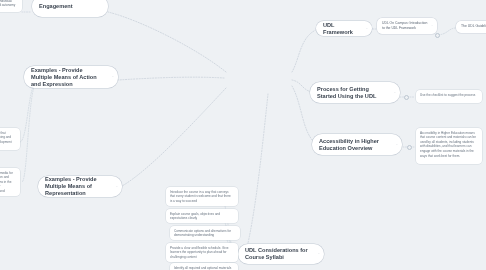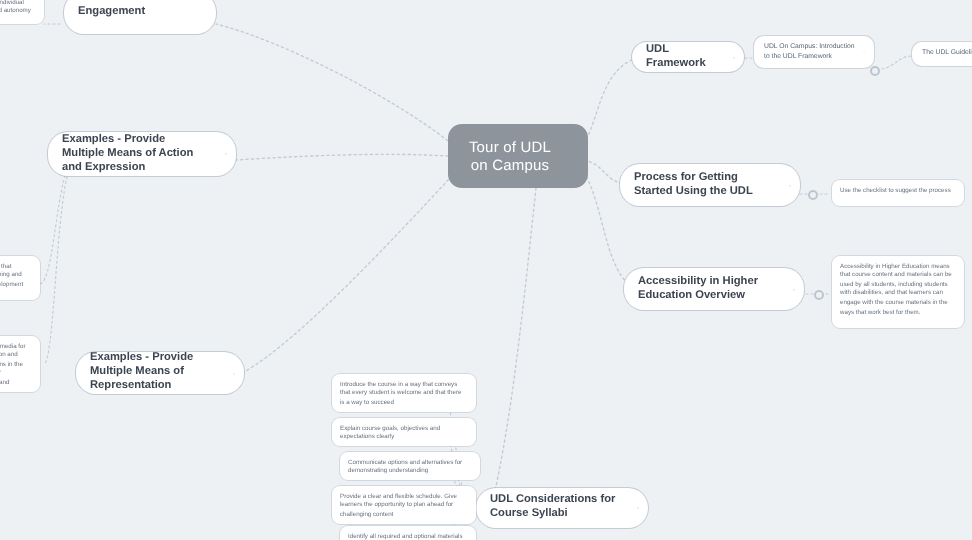--- a/index.html
+++ b/index.html
@@ -123,24 +123,20 @@
 
     <path d="M30,12 L22,12"></path>
 
     <path d="M38,80 C28,80 28,140 20,142"></path>
     <path d="M38,80 C28,80 28,180 22,182"></path>
   </g>
 </svg>
 
 <div id="canvas">
 
-  <div class="node root" style="left:224px;top:62px;width:70px;height:32px;">
-    <span class="label">Tour of UDL on Campus</span>
-    <span class="toggle sm">·</span>
-  </div>
 
   <div class="node topic" style="left:316px;top:21px;width:56px;height:15px;">
     <span class="label">UDL Framework</span>
     <span class="toggle sm">·</span>
   </div>
 
   <div class="node note" style="left:377px;top:18px;width:60px;height:16px;">
     <span class="label">UDL On Campus: Introduction to the UDL Framework</span>
     <span class="toggle sm">·</span>
   </div>

